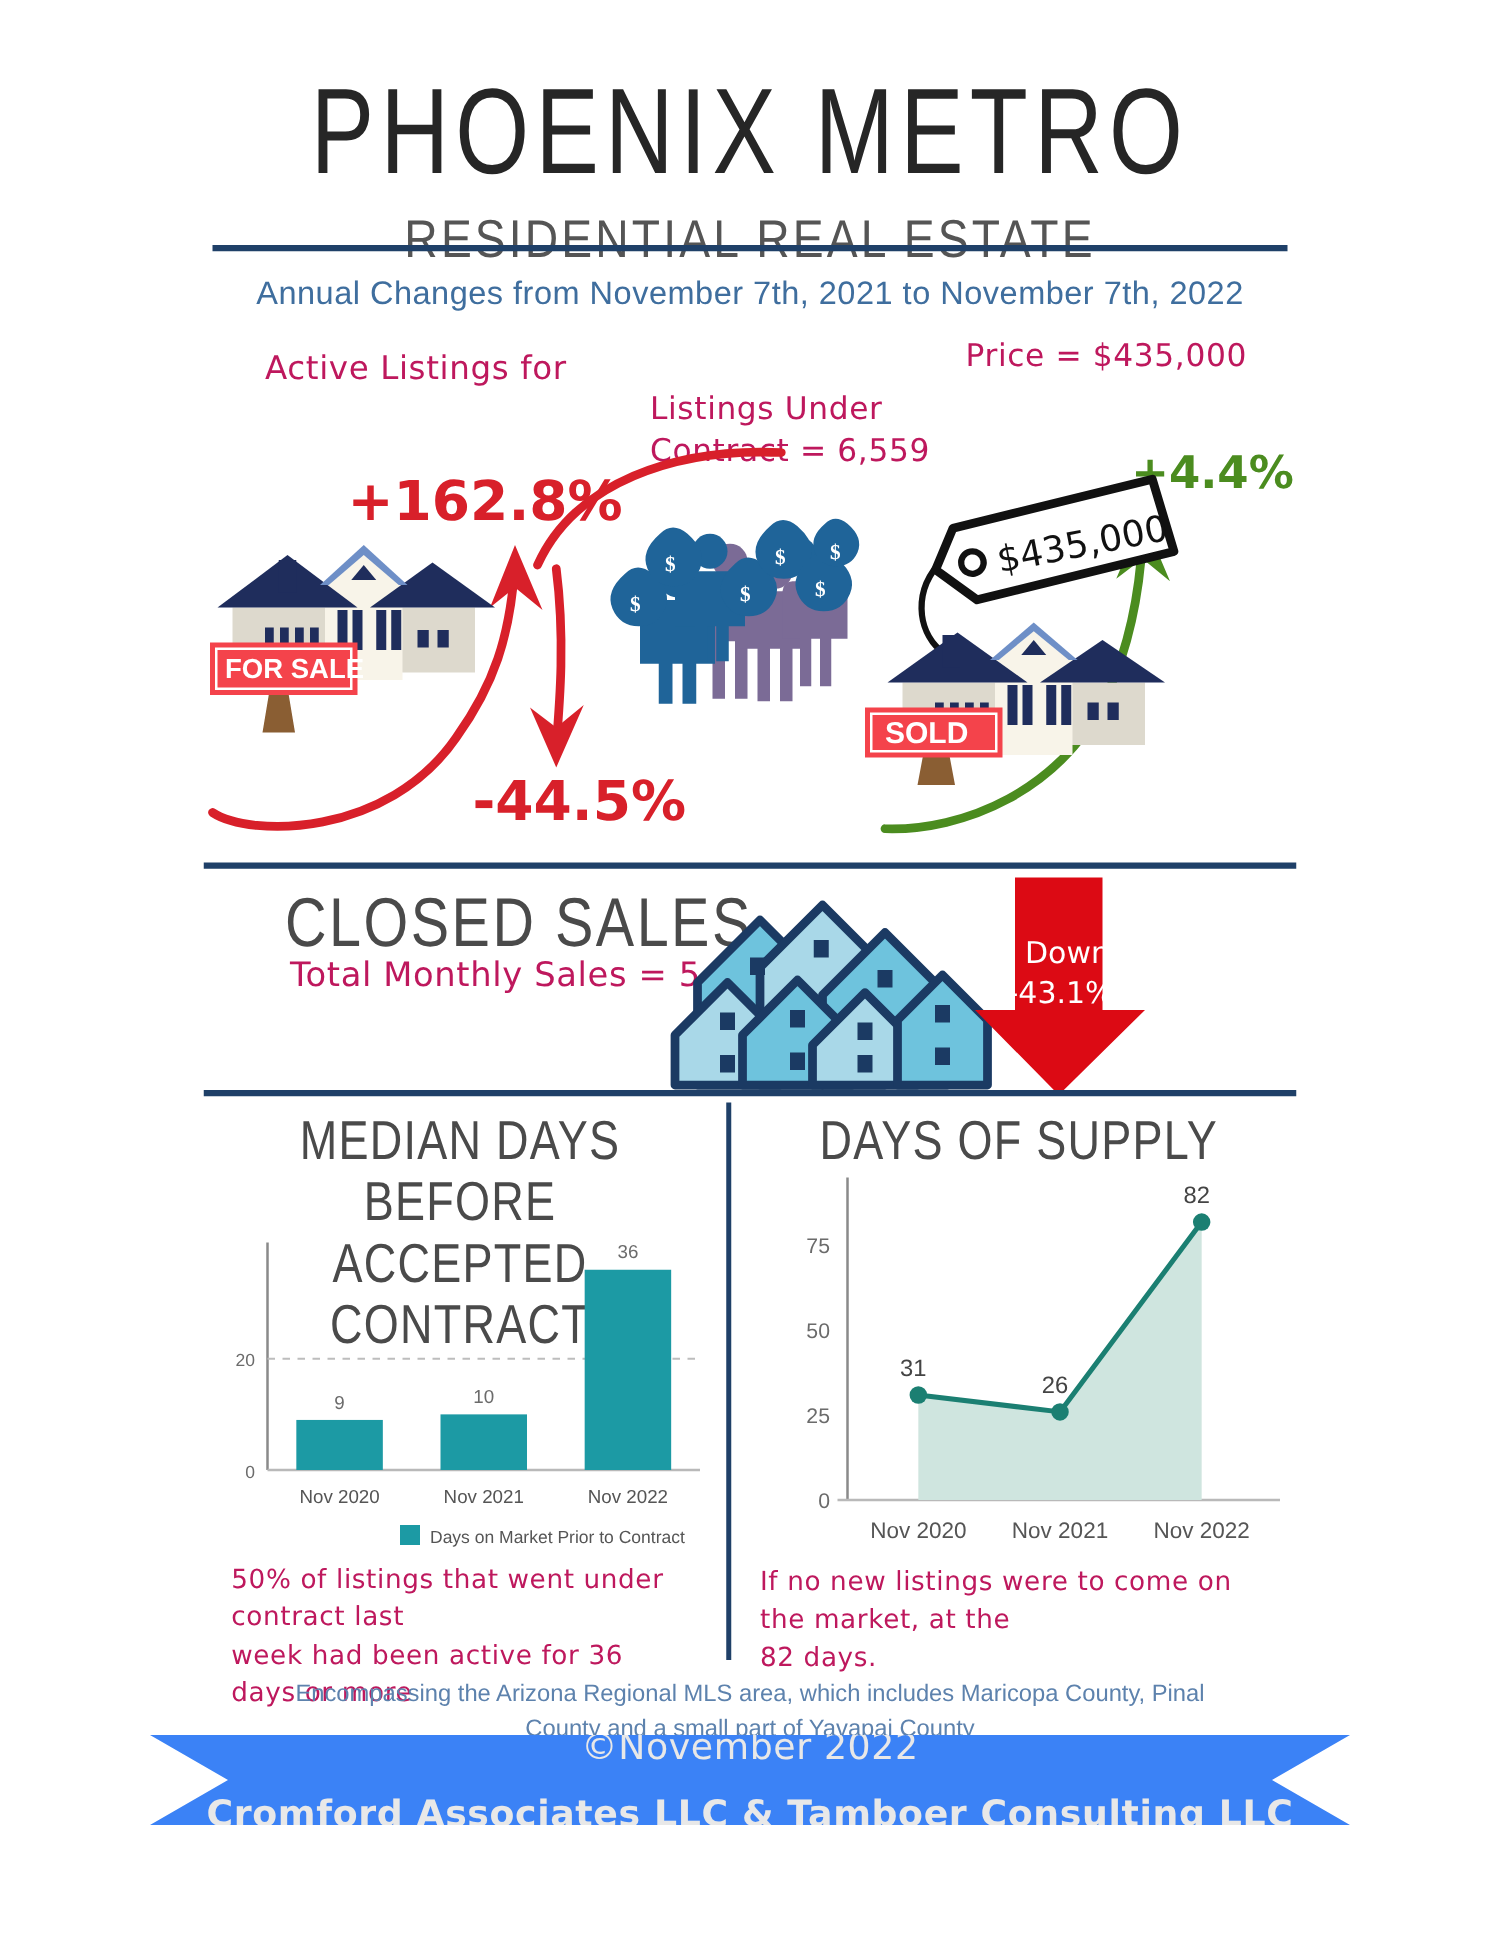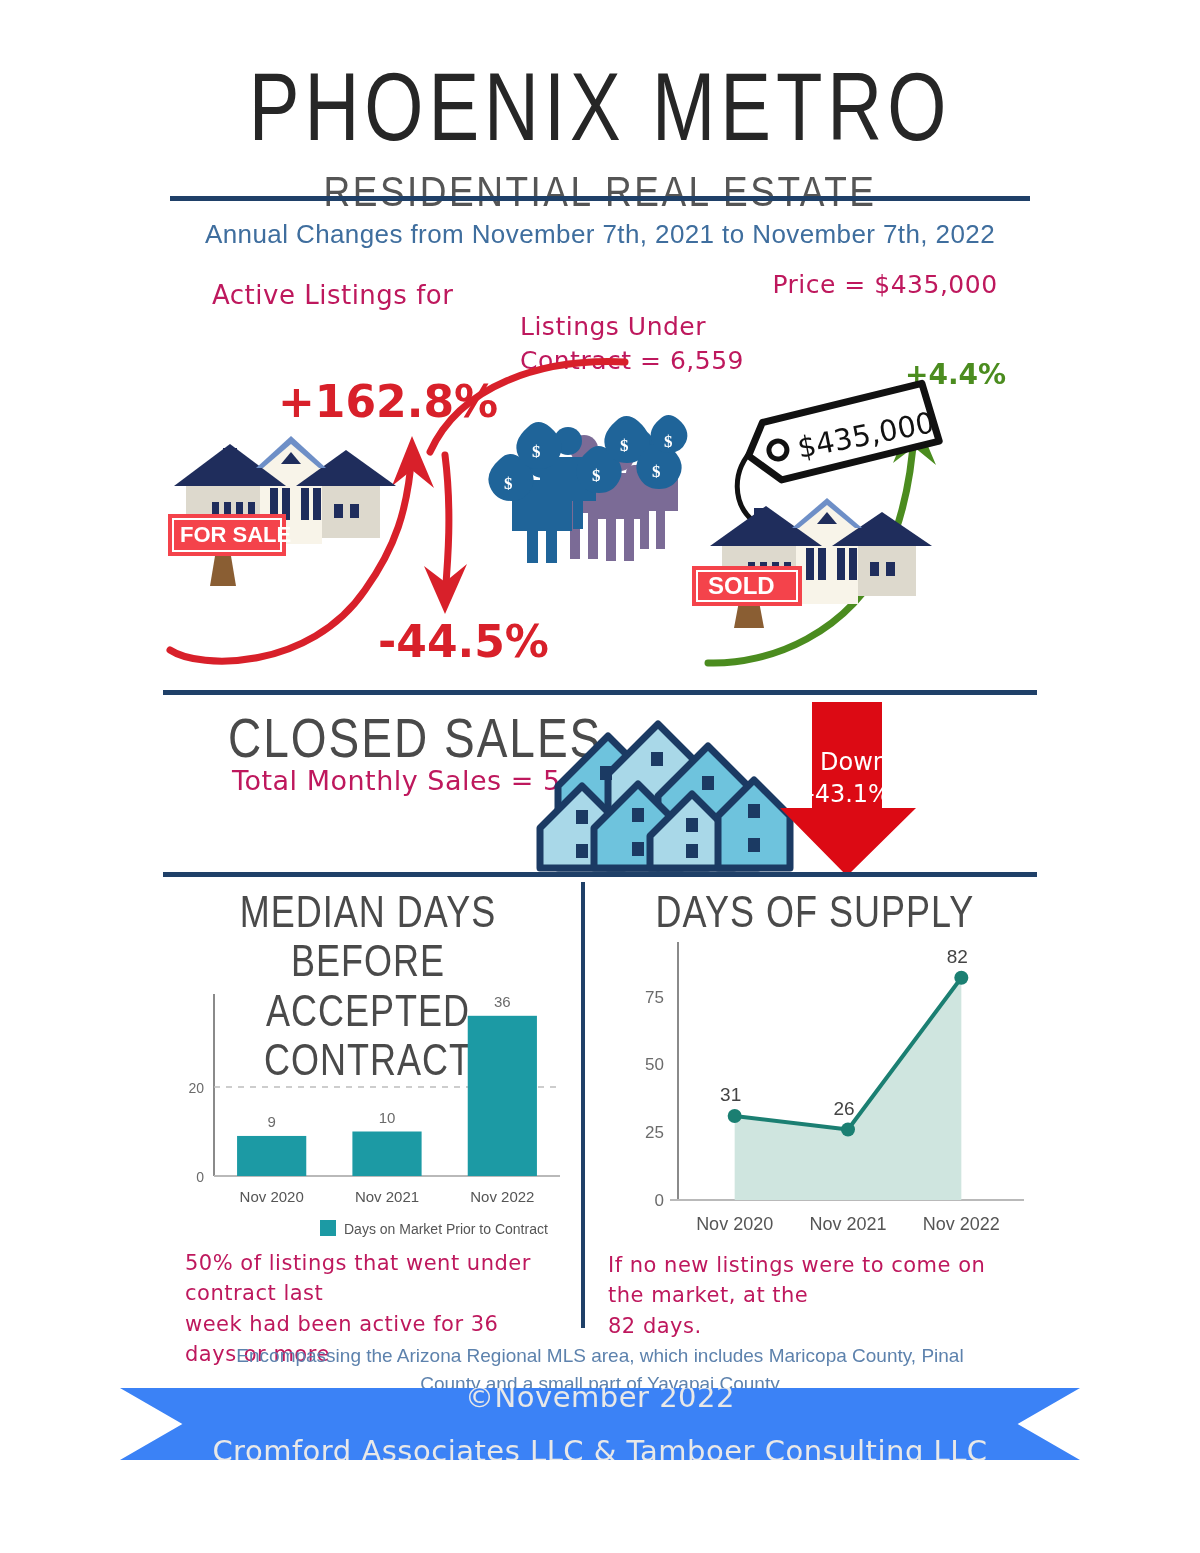--- a/index.html
+++ b/index.html
@@ -34,21 +34,21 @@
   .lbl-under{position:absolute;left:520px;top:310px;width:300px;
      font-size:25px;line-height:1.35;text-align:left;}
   .lbl-price{position:absolute;left:740px;top:268px;width:290px;
      font-size:25px;line-height:1.35;text-align:center;}
 
   .pct{position:absolute;font-family:"DejaVu Sans",sans-serif;font-weight:700;}
   .pct-red{color:#d8202a;}
   .pct-green{color:#4b8c1f;}
   .p1{left:278px;top:376px;font-size:44px;}
   .p2{left:378px;top:616px;font-size:44px;}
-  .p3{left:905px;top:358px;font-size:28px;}
+  .p3{left:905px;top:358px;font-size:36px;}
 
   
   .art{position:absolute;}
 
   
   .cs-title{position:absolute;left:228px;top:705px;font-size:46px;
      letter-spacing:2px;font-weight:300;color:#4a4a4a;
      transform:scaleY(1.2);transform-origin:left top;}
   .cs-sub{position:absolute;left:232px;top:765px;font-size:27px;}
 
@@ -65,21 +65,21 @@
   .cap-right{left:608px;top:1250px;width:420px;}
 
   .footnote{position:absolute;left:230px;top:1342px;width:740px;text-align:center;
      font-size:19px;line-height:1.45;color:#5d82ad;}
   .ribbon-inner{position:absolute;left:120px;top:1388px;width:960px;height:72px;
      background:#3b82f6;
      -webkit-clip-path:polygon(0 0,100% 0,90% 50%,100% 100%,0 100%,10% 50%);
      clip-path:polygon(0 0,100% 0,93.5% 50%,100% 100%,0 100%,6.5% 50%);
      display:flex;flex-direction:column;align-items:center;justify-content:center;}
   .rib-l1{color:#e8e8e8;font-size:29px;letter-spacing:.5px;}
-  .rib-l2{color:#e8e8e8;font-size:29px;letter-spacing:.5px;margin-top:20px;}
+  .rib-l2{color:#e8e8e8;font-size:29px;letter-spacing:.5px;margin-top:20px;font-weight:bold;}
 
   svg{display:block;overflow:visible;}
 </style>
 </head>
 <body>
 
 <div class="page">
 
   <div class="hdr">
     <div class="hdr-title">PHOENIX METRO</div>

